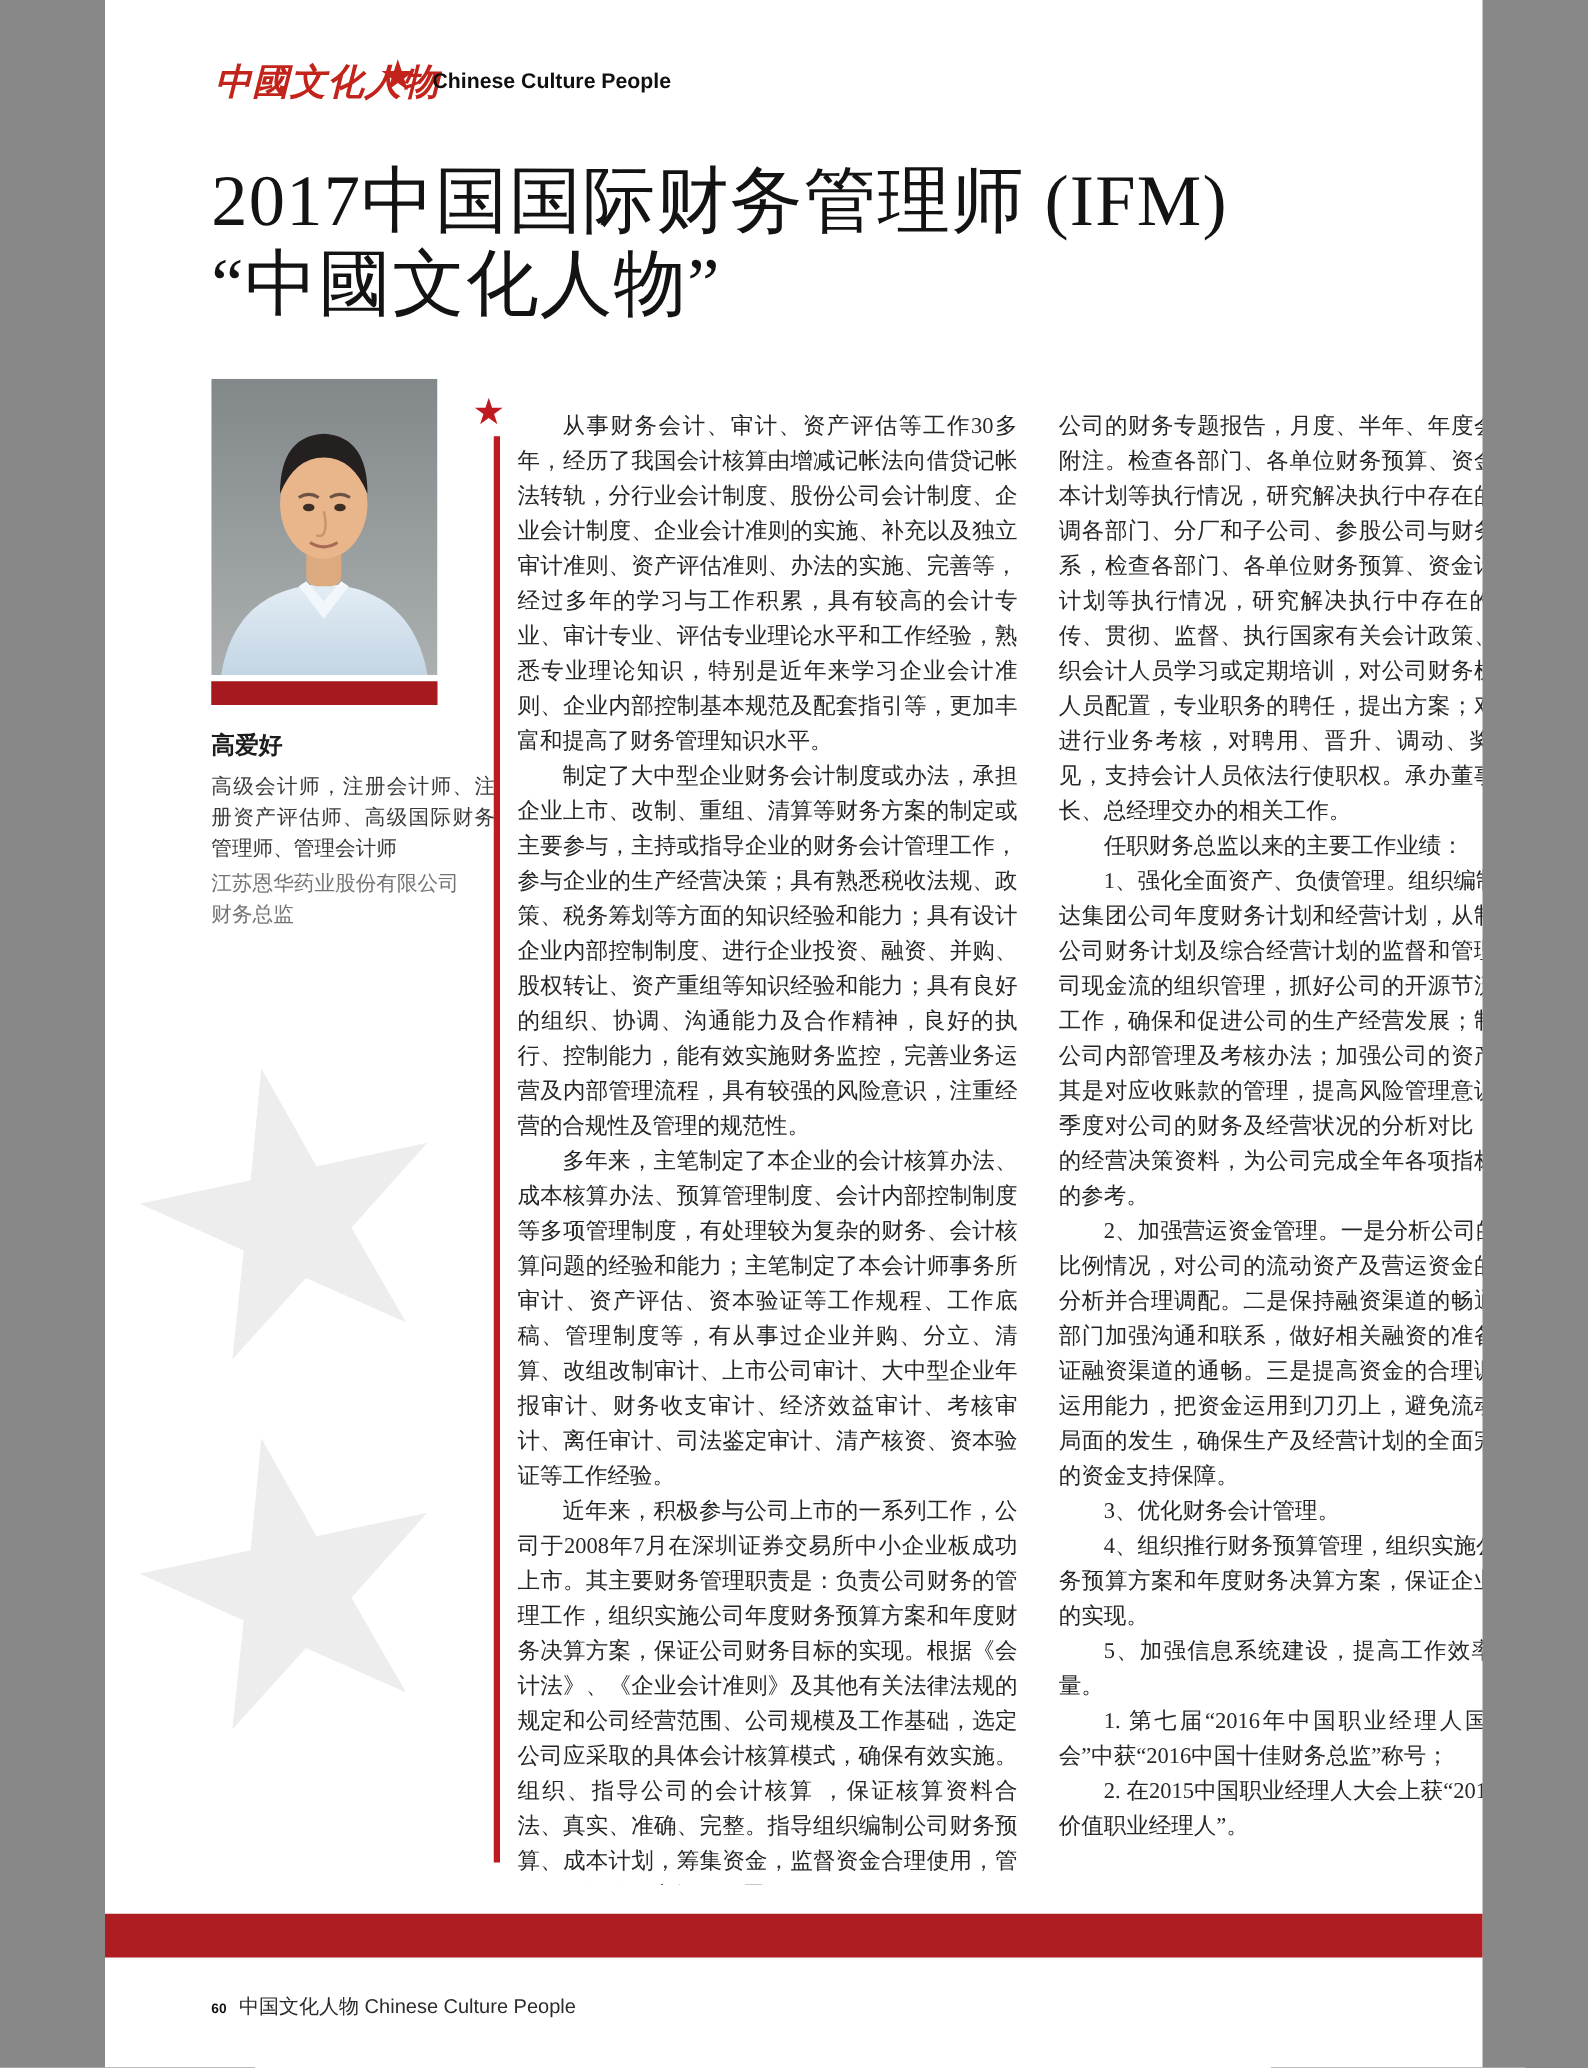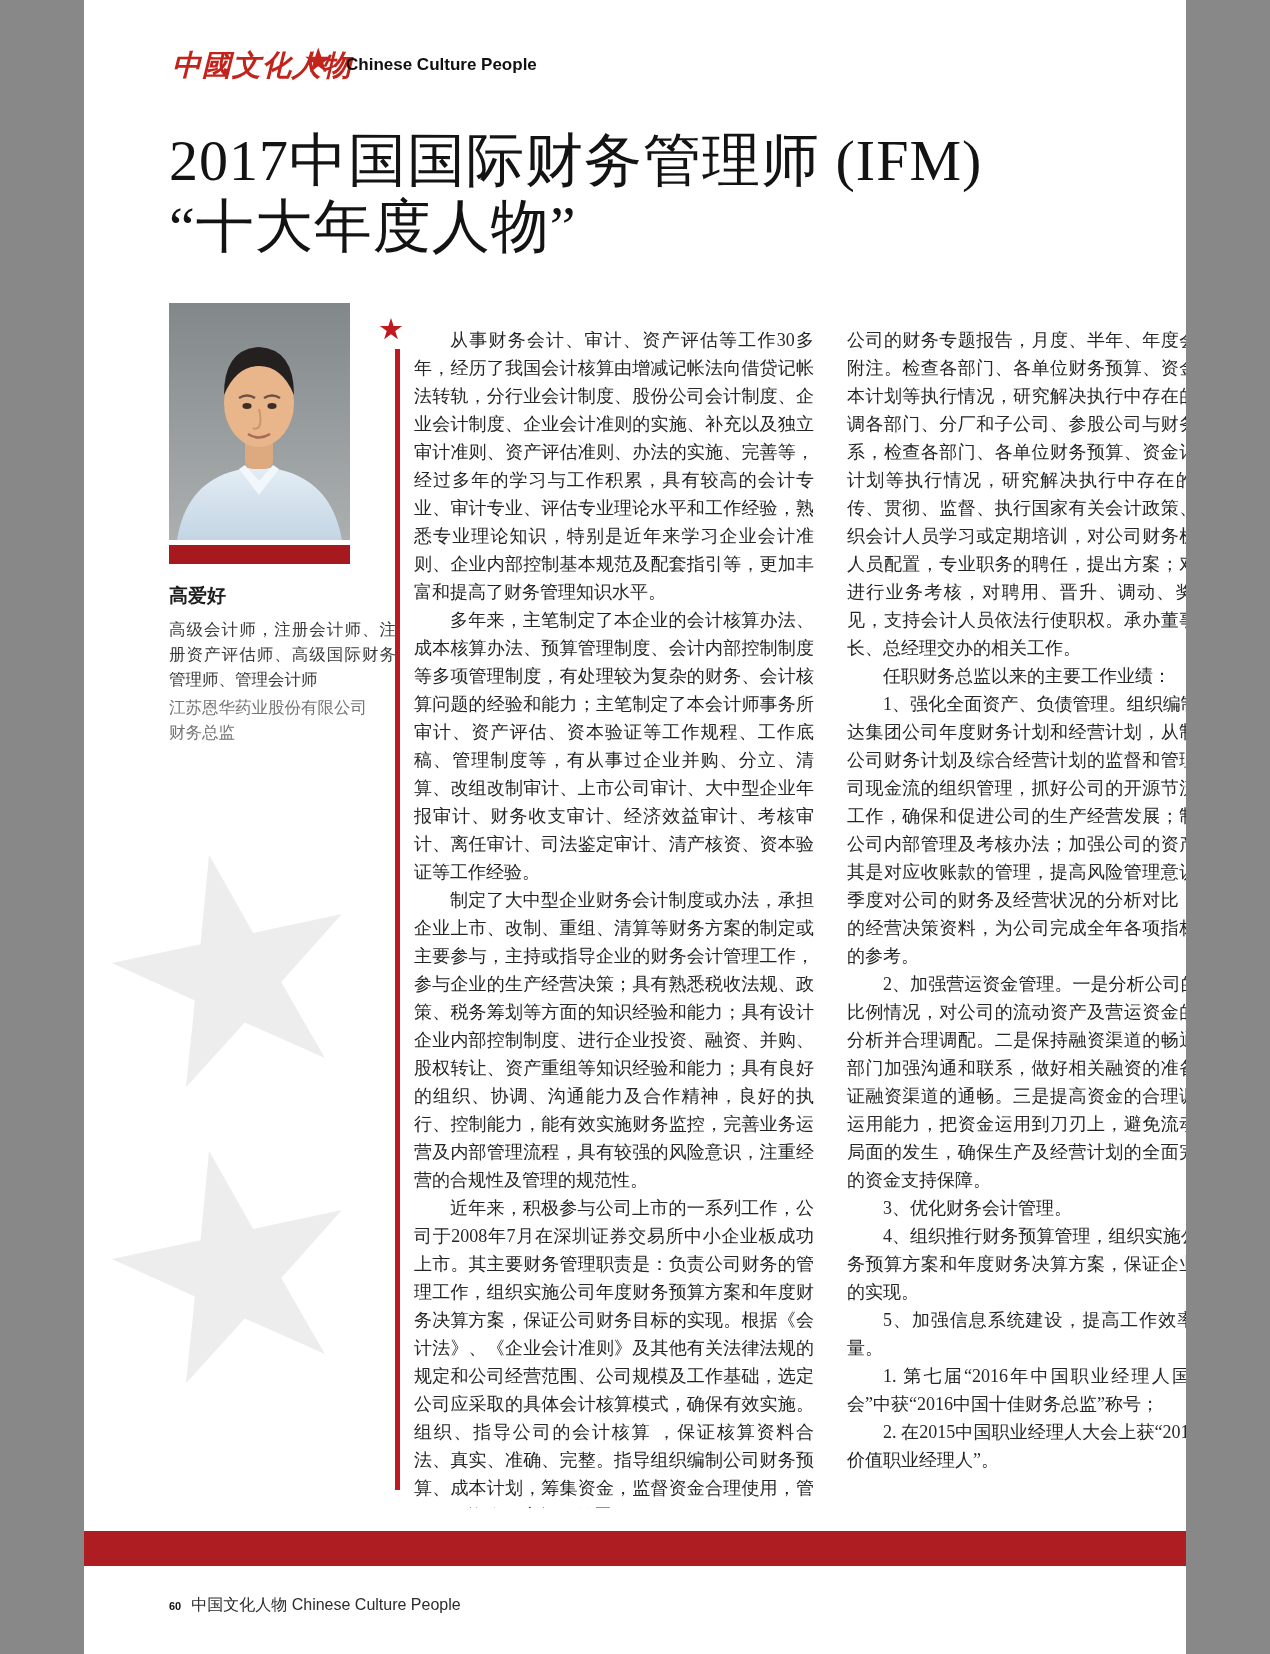--- a/index.html
+++ b/index.html
@@ -53,21 +53,21 @@
 <body>
 
 <div class="page">
 
   <div class="logo-cn">中國文化人物</div>
   <div class="logo-star">★</div>
   <div class="logo-en sans">Chinese Culture People</div>
 
   <div class="title">
     <div>2017中国国际财务管理师 (IFM)</div>
-    <div>“十大年度人物”</div>
+    <div>“中國文化人物”</div>
   </div>
 
   <div class="wm wm1"></div>
   <div class="wm wm2"></div>
 
   <svg class="photo" viewBox="0 0 181 237" preserveAspectRatio="none">
     <defs>
       <linearGradient id="pbg" x1="0" y1="0" x2="0" y2="1">
         <stop offset="0" stop-color="#82888a"></stop>
           <stop offset="1" stop-color="#abafb0"></stop>
@@ -95,22 +95,22 @@
   <div class="pname sans">高爱好</div>
   <div class="pcred sans">高级会计师，注册会计师、注册资产评估师、高级国际财务管理师、管理会计师</div>
   <div class="pcomp sans">江苏恩华药业股份有限公司
 财务总监</div>
 
   <div class="sec-star">★</div>
   <div class="sec-line"></div>
 
   <div class="bodycol col1">
       <p>从事财务会计、审计、资产评估等工作30多年，经历了我国会计核算由增减记帐法向借贷记帐法转轨，分行业会计制度、股份公司会计制度、企业会计制度、企业会计准则的实施、补充以及独立审计准则、资产评估准则、办法的实施、完善等，经过多年的学习与工作积累，具有较高的会计专业、审计专业、评估专业理论水平和工作经验，熟悉专业理论知识，特别是近年来学习企业会计准则、企业内部控制基本规范及配套指引等，更加丰富和提高了财务管理知识水平。</p>
+      <p>制定了大中型企业财务会计制度或办法，承担企业上市、改制、重组、清算等财务方案的制定或主要参与，主持或指导企业的财务会计管理工作，参与企业的生产经营决策；具有熟悉税收法规、政策、税务筹划等方面的知识经验和能力；具有设计企业内部控制制度、进行企业投资、融资、并购、股权转让、资产重组等知识经验和能力；具有良好的组织、协调、沟通能力及合作精神，良好的执行、控制能力，能有效实施财务监控，完善业务运营及内部管理流程，具有较强的风险意识，注重经营的合规性及管理的规范性。</p>
       <p>多年来，主笔制定了本企业的会计核算办法、成本核算办法、预算管理制度、会计内部控制制度等多项管理制度，有处理较为复杂的财务、会计核算问题的经验和能力；主笔制定了本会计师事务所审计、资产评估、资本验证等工作规程、工作底稿、管理制度等，有从事过企业并购、分立、清算、改组改制审计、上市公司审计、大中型企业年报审计、财务收支审计、经济效益审计、考核审计、离任审计、司法鉴定审计、清产核资、资本验证等工作经验。</p>
-      <p>制定了大中型企业财务会计制度或办法，承担企业上市、改制、重组、清算等财务方案的制定或主要参与，主持或指导企业的财务会计管理工作，参与企业的生产经营决策；具有熟悉税收法规、政策、税务筹划等方面的知识经验和能力；具有设计企业内部控制制度、进行企业投资、融资、并购、股权转让、资产重组等知识经验和能力；具有良好的组织、协调、沟通能力及合作精神，良好的执行、控制能力，能有效实施财务监控，完善业务运营及内部管理流程，具有较强的风险意识，注重经营的合规性及管理的规范性。</p>
       <p>近年来，积极参与公司上市的一系列工作，公司于2008年7月在深圳证券交易所中小企业板成功上市。其主要财务管理职责是：负责公司财务的管理工作，组织实施公司年度财务预算方案和年度财务决算方案，保证公司财务目标的实现。根据《会计法》、《企业会计准则》及其他有关法律法规的规定和公司经营范围、公司规模及工作基础，选定公司应采取的具体会计核算模式，确保有效实施。组织、指导公司的会计核算 ，保证核算资料合法、真实、准确、完整。指导组织编制公司财务预算、成本计划，筹集资金，监督资金合理使用，管好用好资金。审阅、签署</p>
     </div>
   <div class="bodycol col2">
       <p class="noindent">公司的财务专题报告，月度、半年、年度会计报表及附注。检查各部门、各单位财务预算、资金计划、成本计划等执行情况，研究解决执行中存在的问题。协调各部门、分厂和子公司、参股公司与财务部门的关系，检查各部门、各单位财务预算、资金计划、成本计划等执行情况，研究解决执行中存在的问题。宣传、贯彻、监督、执行国家有关会计政策、法规，组织会计人员学习或定期培训，对公司财务机构设置、人员配置，专业职务的聘任，提出方案；对会计人员进行业务考核，对聘用、晋升、调动、奖惩提出意见，支持会计人员依法行使职权。承办董事会、董事长、总经理交办的相关工作。</p>
       <p>任职财务总监以来的主要工作业绩：</p>
       <p>1、强化全面资产、负债管理。组织编制并分解下达集团公司年度财务计划和经营计划，从制度上加强公司财务计划及综合经营计划的监督和管理；筹划公司现金流的组织管理，抓好公司的开源节流以及融资工作，确保和促进公司的生产经营发展；制定并落实公司内部管理及考核办法；加强公司的资产管理，尤其是对应收账款的管理，提高风险管理意识；通过每季度对公司的财务及经营状况的分析对比，提供丰富的经营决策资料，为公司完成全年各项指标提供有益的参考。</p>
       <p>2、加强营运资金管理。一是分析公司的营运资金比例情况，对公司的流动资产及营运资金的结构进行分析并合理调配。二是保持融资渠道的畅通，与金融部门加强沟通和联系，做好相关融资的准备工作，保证融资渠道的通畅。三是提高资金的合理调度和安排运用能力，把资金运用到刀刃上，避免流动资金紧张局面的发生，确保生产及经营计划的全面完成所需要的资金支持保障。</p>
       <p>3、优化财务会计管理。</p>
       <p>4、组织推行财务预算管理，组织实施公司年度财务预算方案和年度财务决算方案，保证企业财务目标的实现。</p>
       <p>5、加强信息系统建设，提高工作效率和工作质量。</p>

